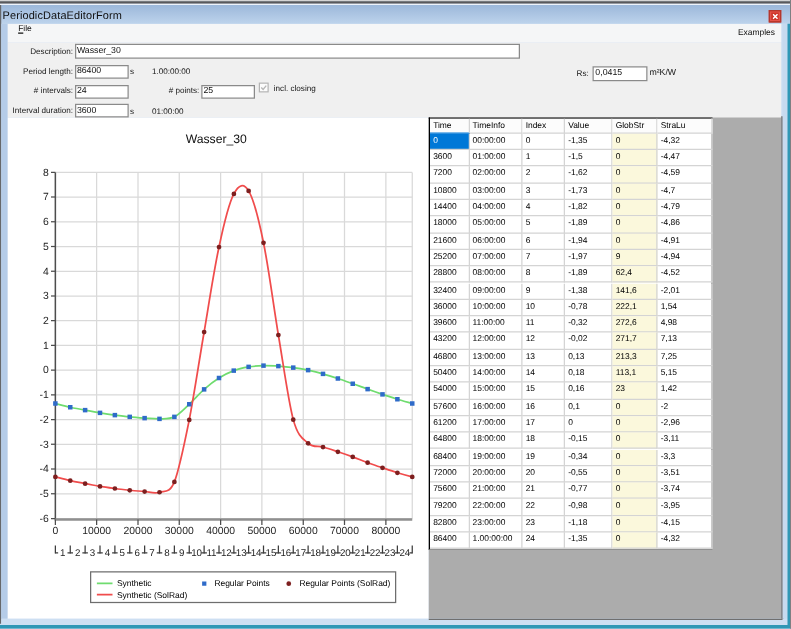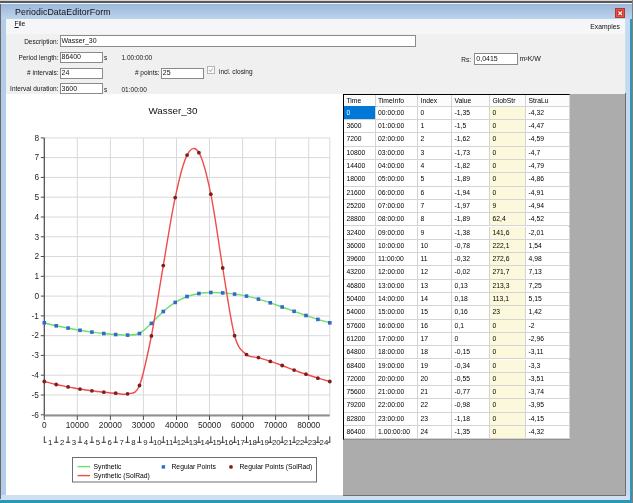--- a/index.html
+++ b/index.html
@@ -2,21 +2,21 @@
 <html><head><meta charset="utf-8"><style>
 * { margin:0; padding:0; box-sizing:border-box; }
 html,body { width:633px; height:503px; overflow:hidden; }
 body { font-family:"Liberation Sans", sans-serif; position:relative; background:#cddff2; }
 .abs { position:absolute; }
 
 .frame-top0 { left:0; top:0; width:633px; height:1px; background:#d4d4d4; }
 .frame-top1 { left:0; top:1px; width:633px; height:2px; background:#59595b; }
 .frame-top2 { left:0; top:3px; width:633px; height:1px; background:#eef3fa; }
 .titlebar { left:1px; top:4px; width:631px; height:15px; background:linear-gradient(#9cb8da,#bdd3ec); }
-.titletext { left:15px; top:7px; font-size:8.75px; color:#111; letter-spacing:0.1px; }
+.titletext { left:2px; top:7px; font-size:8.75px; color:#111; letter-spacing:0.1px; }
 .closebtn { left:614.8px; top:8px; width:10px; height:9.5px; background:#ce362b; border:1px solid #b4372d; box-shadow:inset 0 0 0 1px rgba(255,120,110,0.45); }
 
 .frame-left { left:0; top:4px; width:1px; height:495px; background:#66686b; }
 .frame-left2 { left:1px; top:19px; width:5px; height:476px; background:#b5cce8; }
 .frame-right-dark { left:625px; top:93px; width:1.5px; height:402px; background:#6f6f6f; }
 .frame-right { left:626px; top:19px; width:3.5px; height:476px; background:#c6daef; }
 .frame-right-teal { left:629.5px; top:19px; width:2.5px; height:481px; background:#2f97b5; }
 .frame-right-edge { left:632px; top:0; width:1px; height:503px; background:#7e8082; }
 .frame-bot { left:1px; top:495px; width:629px; height:4.5px; background:#cddff2; }
 .frame-bot-teal { left:0px; top:499.5px; width:633px; height:3px; background:#2f97b5; }

